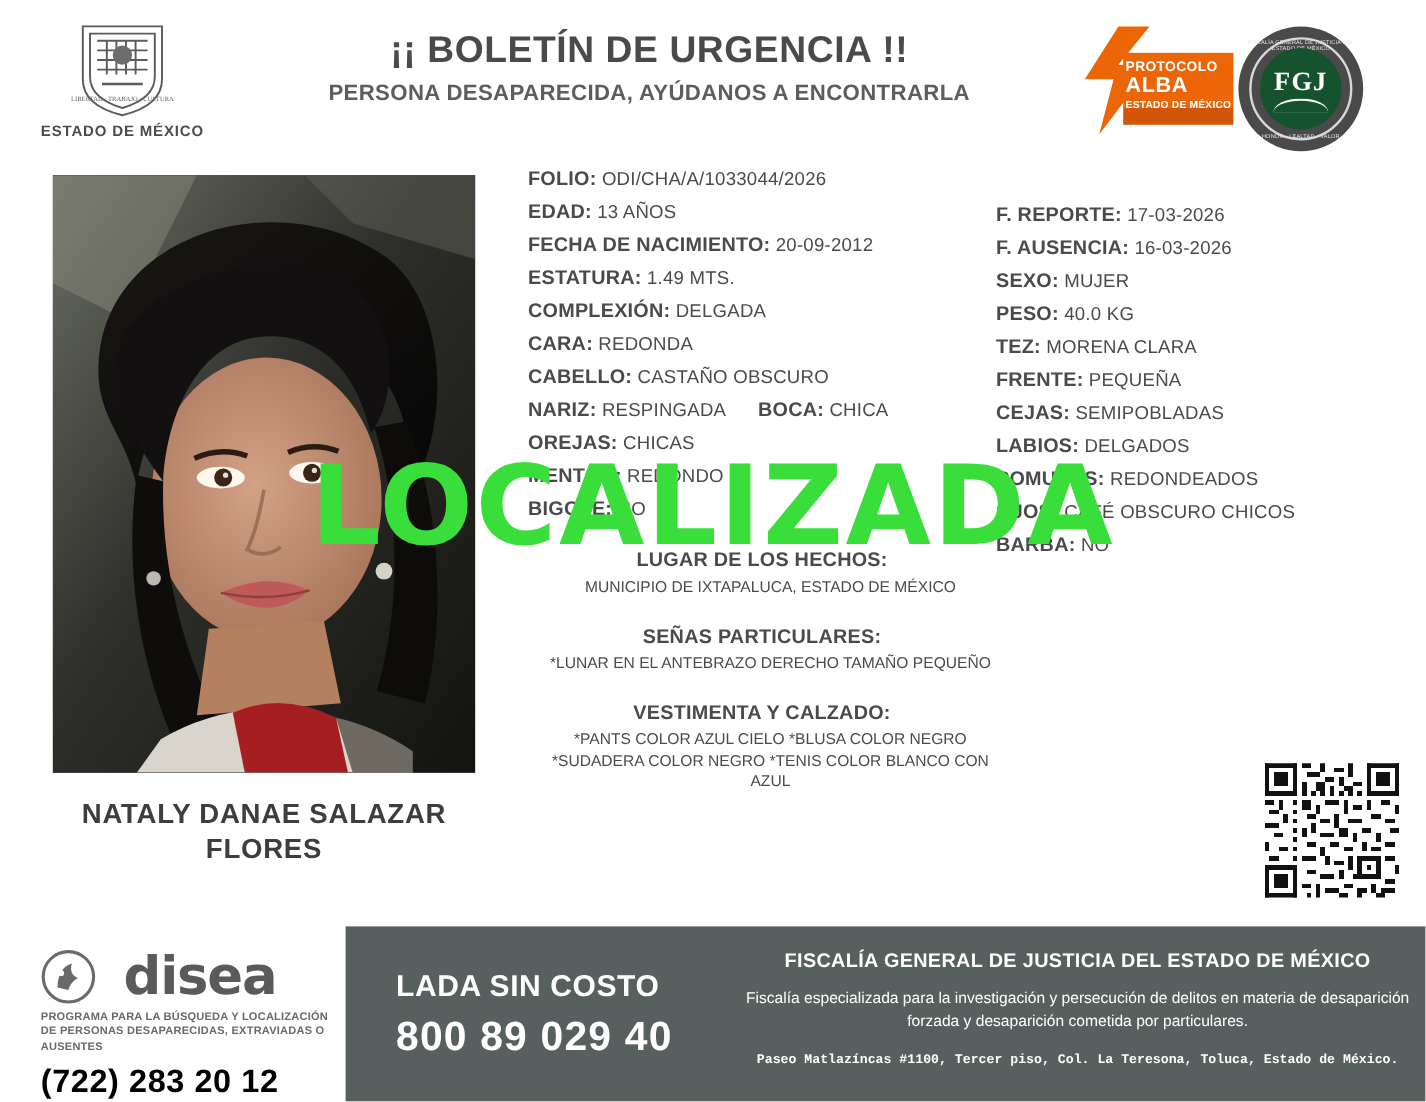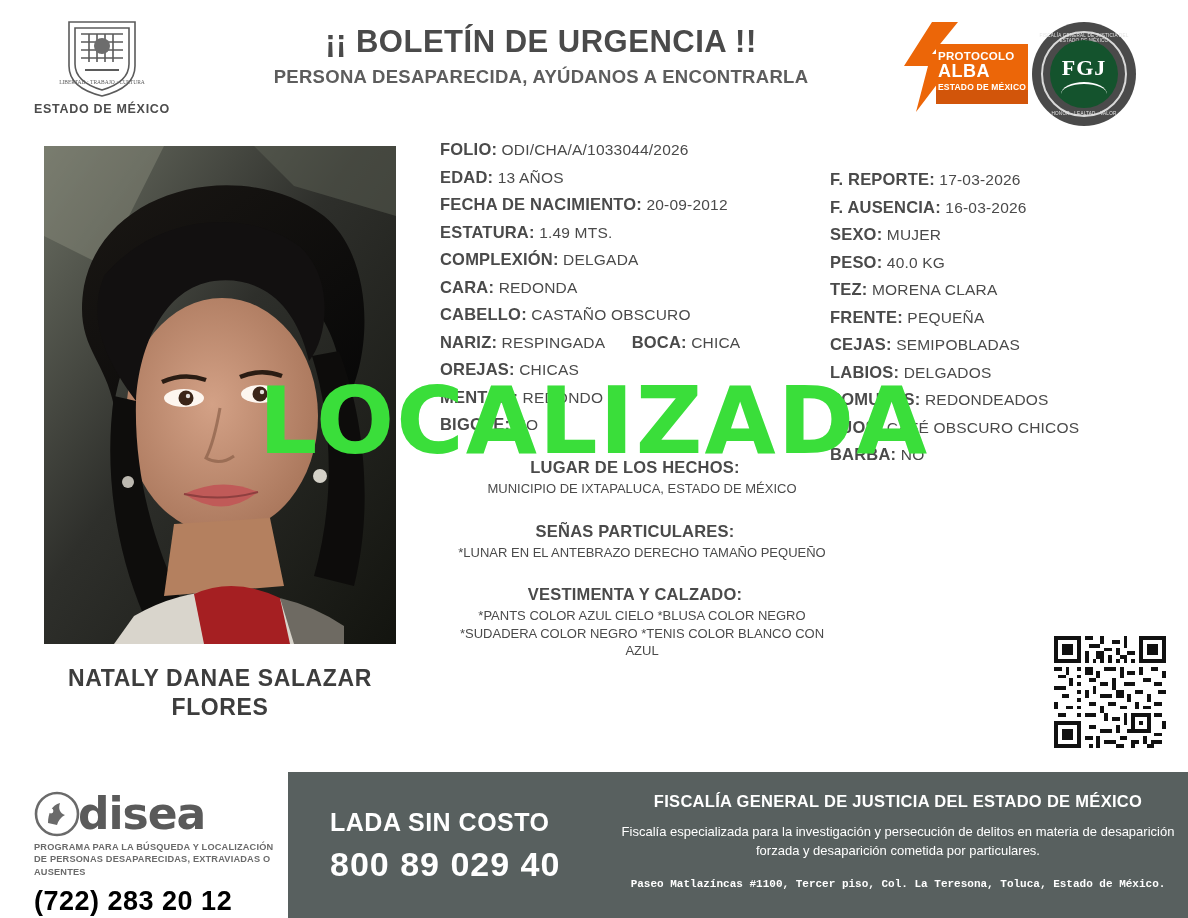--- a/index.html
+++ b/index.html
@@ -154,21 +154,21 @@
   
   .footer { position: absolute; left: 0; top: 772px; width: 1188px; height: 146px; }
 
   .disea {
     position: absolute; left: 34px; top: 16px; width: 250px;
   }
   .disea-logo { display: flex; align-items: center; }
   .disea-mark { width: 46px; height: 46px; position: relative; }
   .disea-word {
     font-size: 44px; font-weight: bold; color: #5a5a5a; letter-spacing: -1px;
-    margin-left: -2px; font-family: "DejaVu Sans", sans-serif;
+    margin-left: -2px; font-family: "DejaVu Sans", sans-serif; padding-left: 25px;
   }
   .disea-sub {
     font-size: 9.2px; font-weight: bold; color: #6a6a6a; letter-spacing: .2px;
     line-height: 1.35; margin-top: 2px; text-transform: uppercase;
   }
   .disea-phone {
     font-size: 27px; font-weight: bold; color: #000000; margin-top: 8px;
     letter-spacing: .5px;
   }
 

